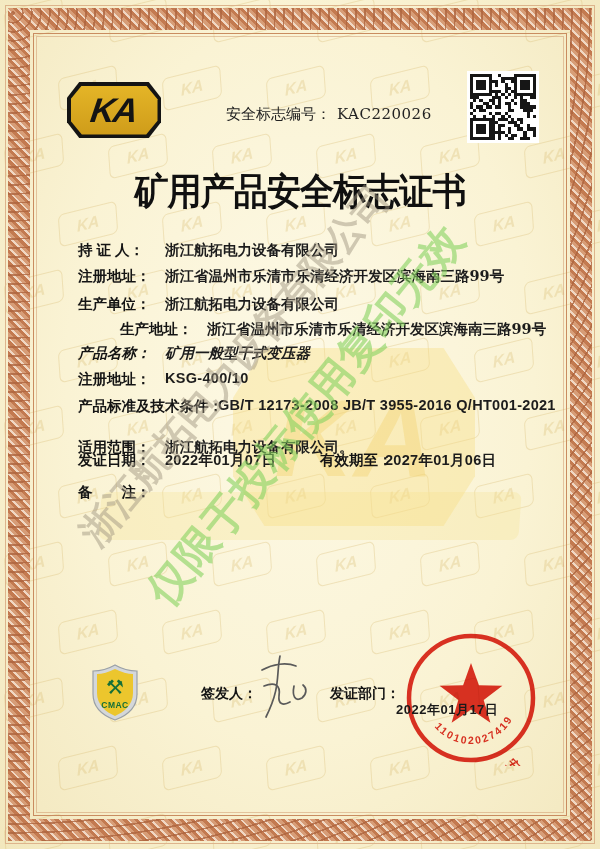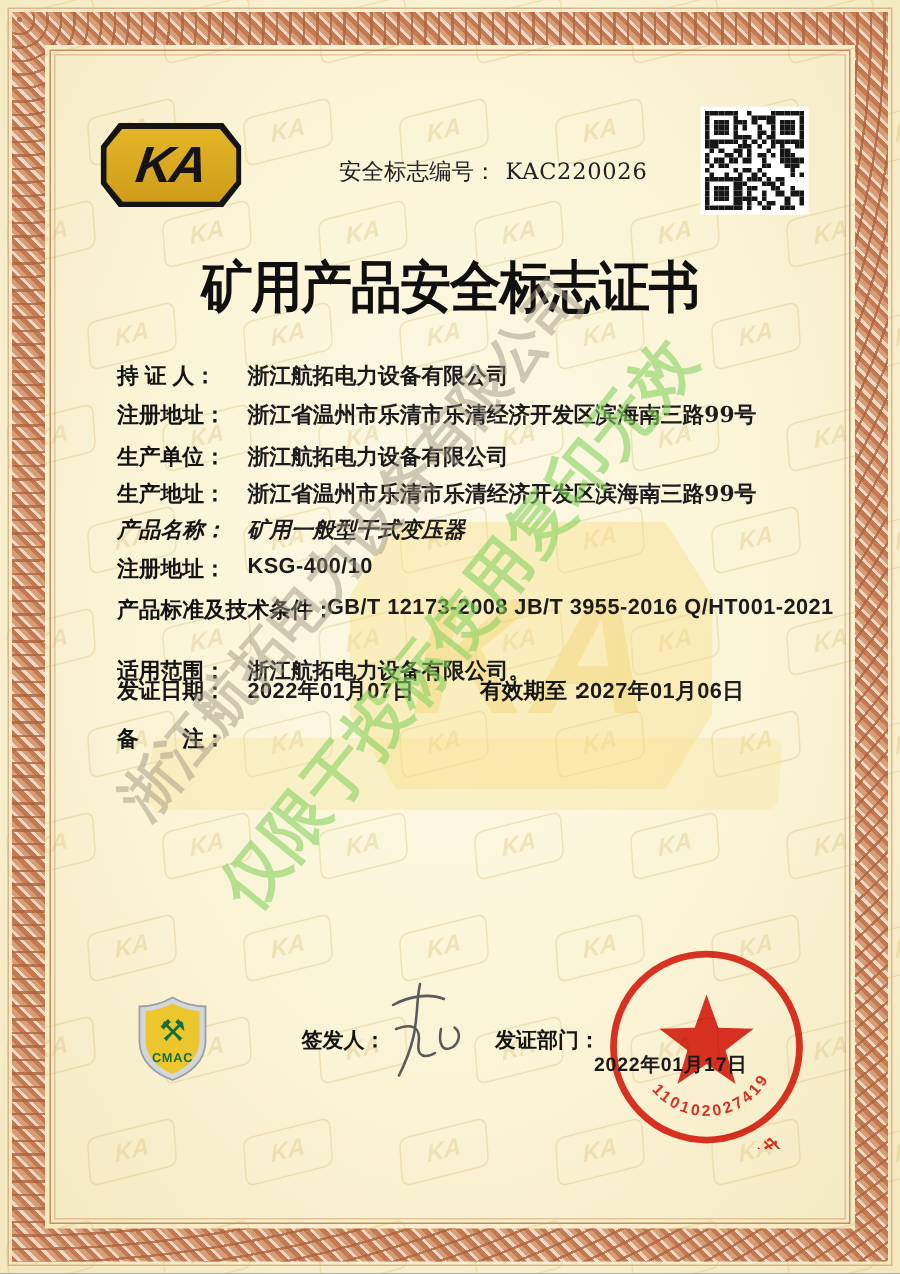--- a/index.html
+++ b/index.html
@@ -58,21 +58,21 @@
   .qr .on{background:#161616;}
   .title{
     position:absolute;left:0;top:167px;width:600px;margin:0;text-align:center;z-index:4;
     font-size:37px;font-weight:900;letter-spacing:-1px;color:#101010;
     font-family:"DejaVu Serif",serif;transform:scaleX(.92);
   }
   
   .rows{position:absolute;left:78px;top:241px;width:470px;z-index:4;}
   .row{position:absolute;left:0;height:18px;white-space:nowrap;}
   .row:nth-child(1){top:0;}  .row:nth-child(2){top:26px;} .row:nth-child(3){top:54px;}
-  .row:nth-child(4){top:79px;}.row:nth-child(5){top:103px;font-style:italic;}.row:nth-child(6){top:129px;}
+  .row:nth-child(4){top:79px;margin-left:42px;}.row:nth-child(5){top:103px;font-style:italic;}.row:nth-child(6){top:129px;}
   .row:nth-child(7){top:156px;}.row:nth-child(8){top:197px;}
   .lbl{font-size:14.5px;font-weight:bold;color:#141414;}
   .val{position:absolute;left:87px;top:0;font-size:14.5px;font-weight:600;color:#1c1c1c;
     font-family:"DejaVu Serif",serif;white-space:nowrap;}
   .val.num{font-family:"Liberation Sans",sans-serif;font-weight:bold;letter-spacing:.3px;}
   .row.wide .val{left:140px;}
   .dates-row{position:absolute;left:0;top:210px;height:18px;white-space:nowrap;}
   .dates-row .val{left:87px;}
   .dates-row .lbl2{position:absolute;left:242px;top:0;}
   .dates-row .val2{left:307px;}

